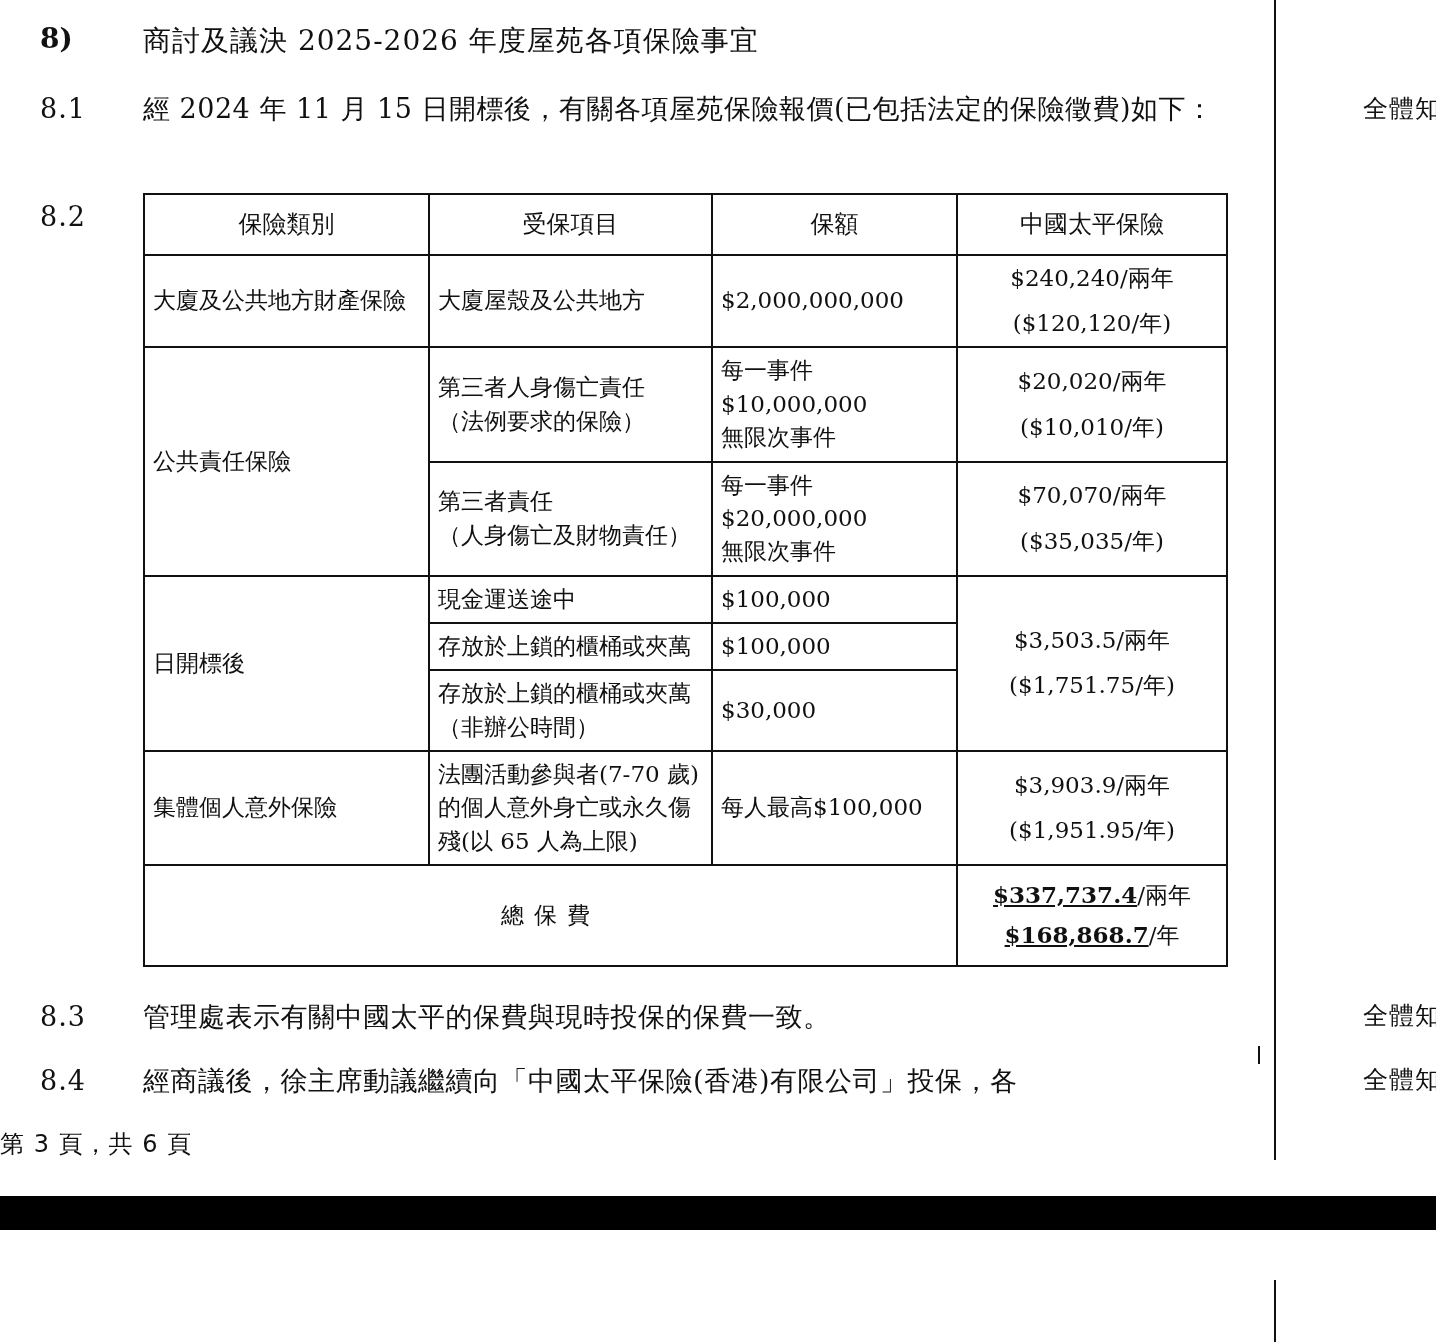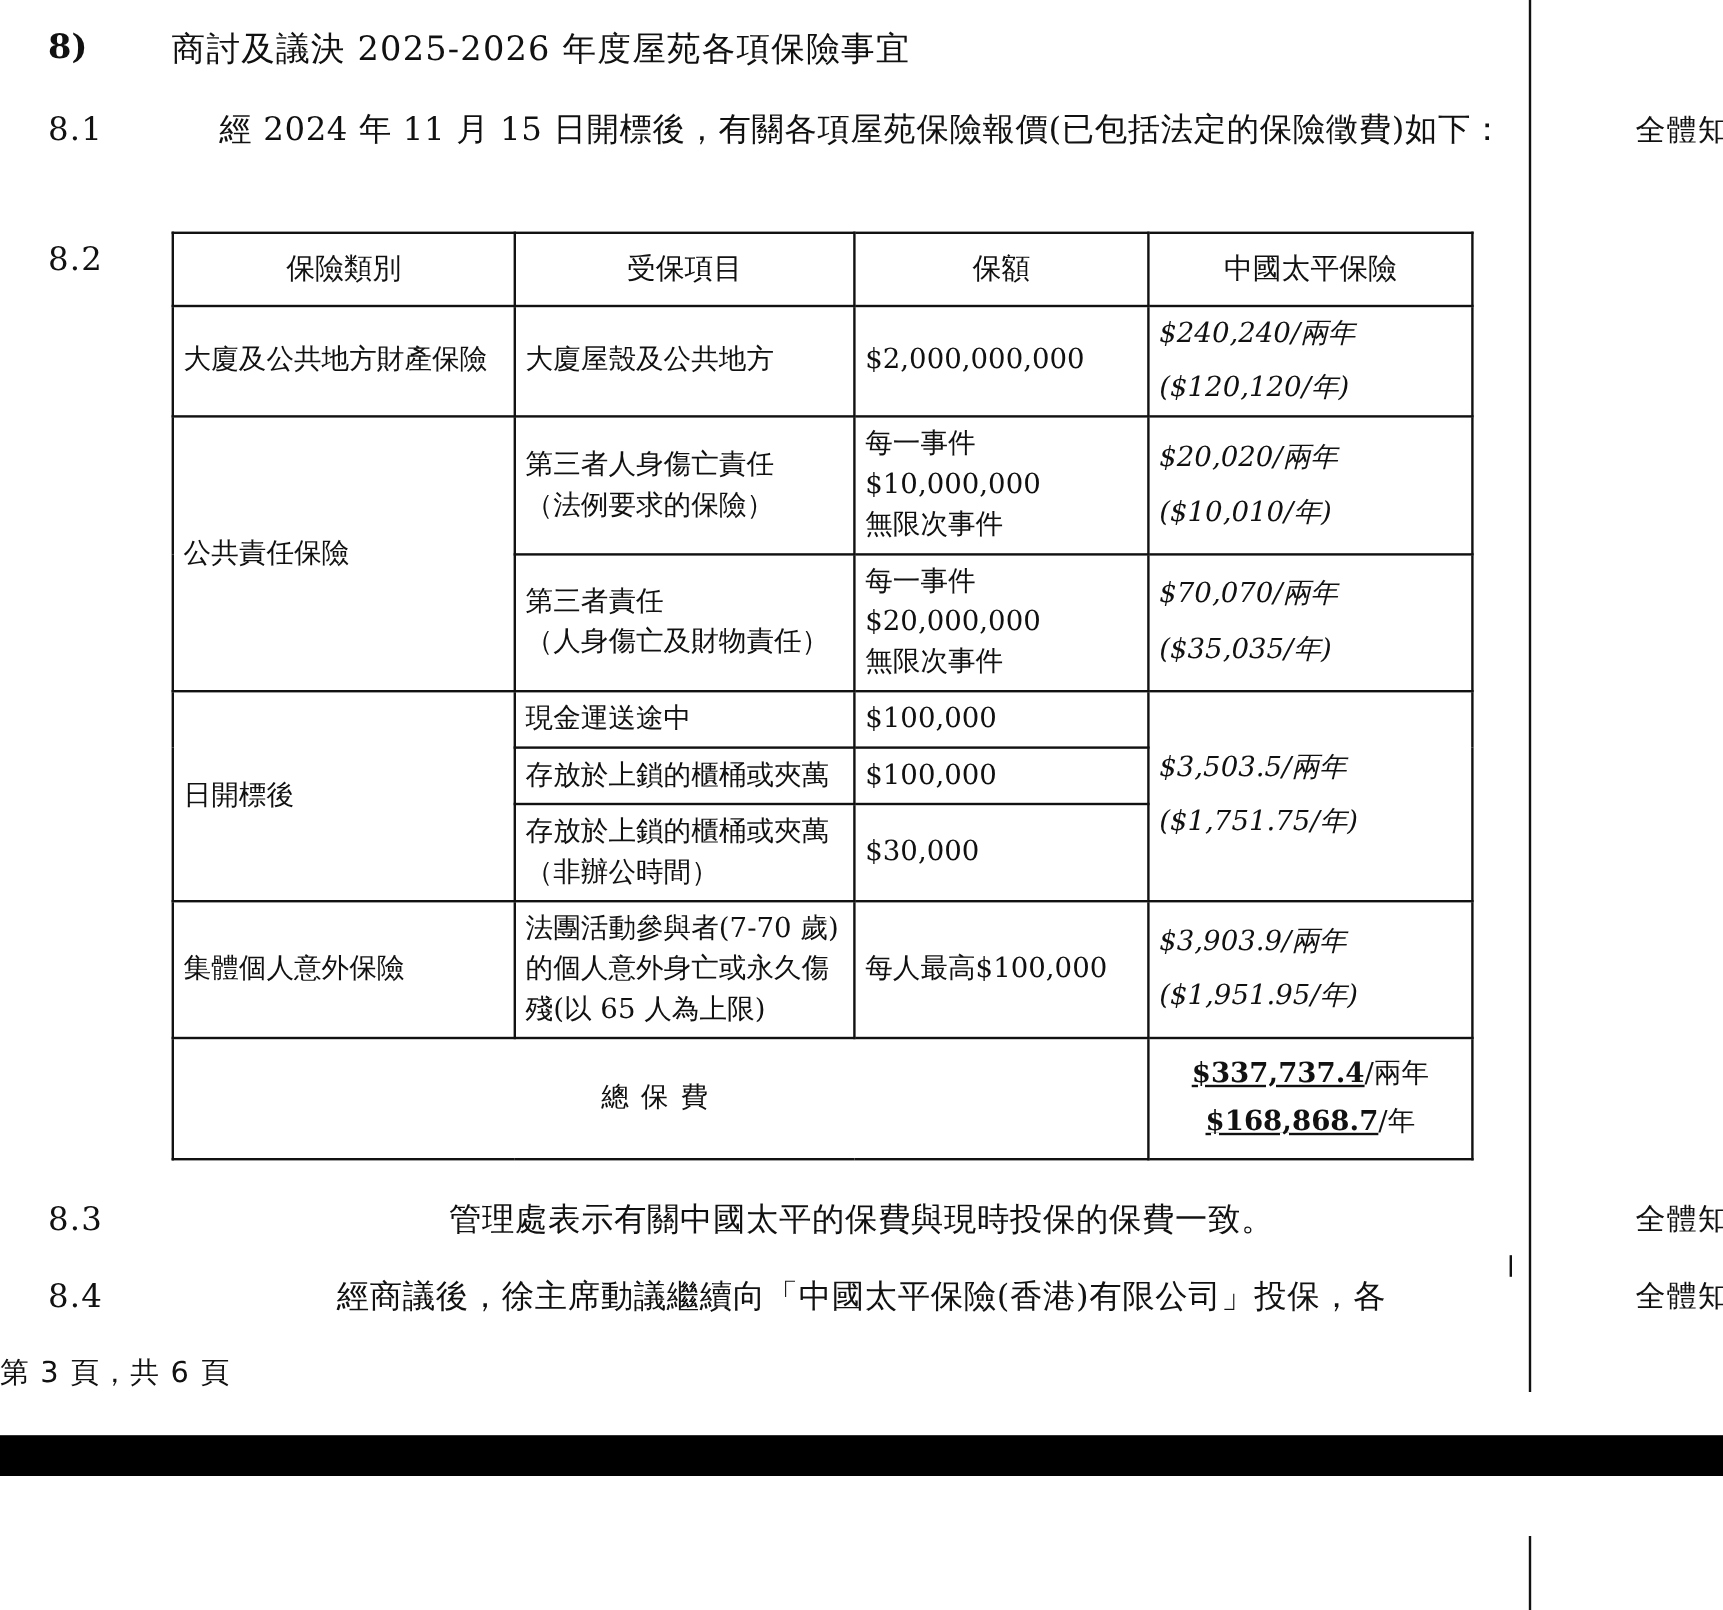--- a/index.html
+++ b/index.html
@@ -79,21 +79,20 @@
     top: 0;
     font-size: 27px;
     letter-spacing: 1px;
   }
   .clause .ctext {
     position: absolute;
     left: 103px;
     top: 0;
     width: 1150px;
     letter-spacing: 0.5px;
-    text-align: center;
   }
 
   
   .tbl-wrap {
     position: absolute;
     left: 143px;
     top: 193px;
     width: 1250px;
   }
   table.ins {
@@ -127,22 +126,22 @@
   }
   td.item {
     text-align: left;
     font-size: 23px;
   }
   td.sum {
     text-align: left;
     font-size: 23px;
   }
   td.prem {
-    font-size: 23px;
-    font-style: italic;
+    text-align: center;
+    font-size: 23px;
   }
   td.prem .l1 { display: block; margin-bottom: 12px; }
   td.prem .l2 { display: block; }
   td.total-label {
     text-align: center;
     font-size: 25px;
     letter-spacing: 10px;
     font-weight: bold;
   }
   td.total-val {

